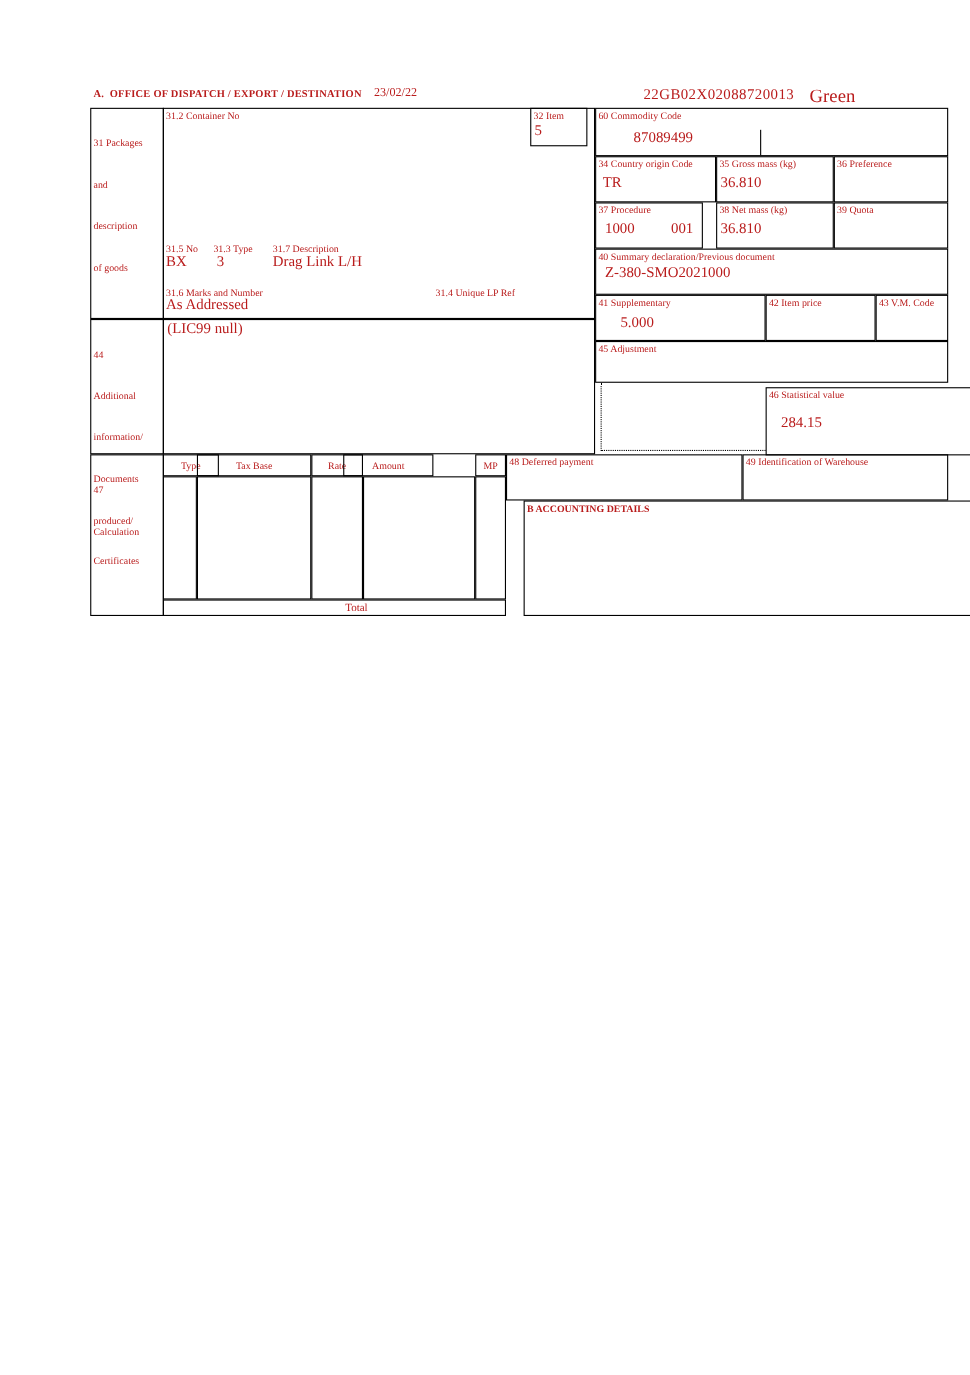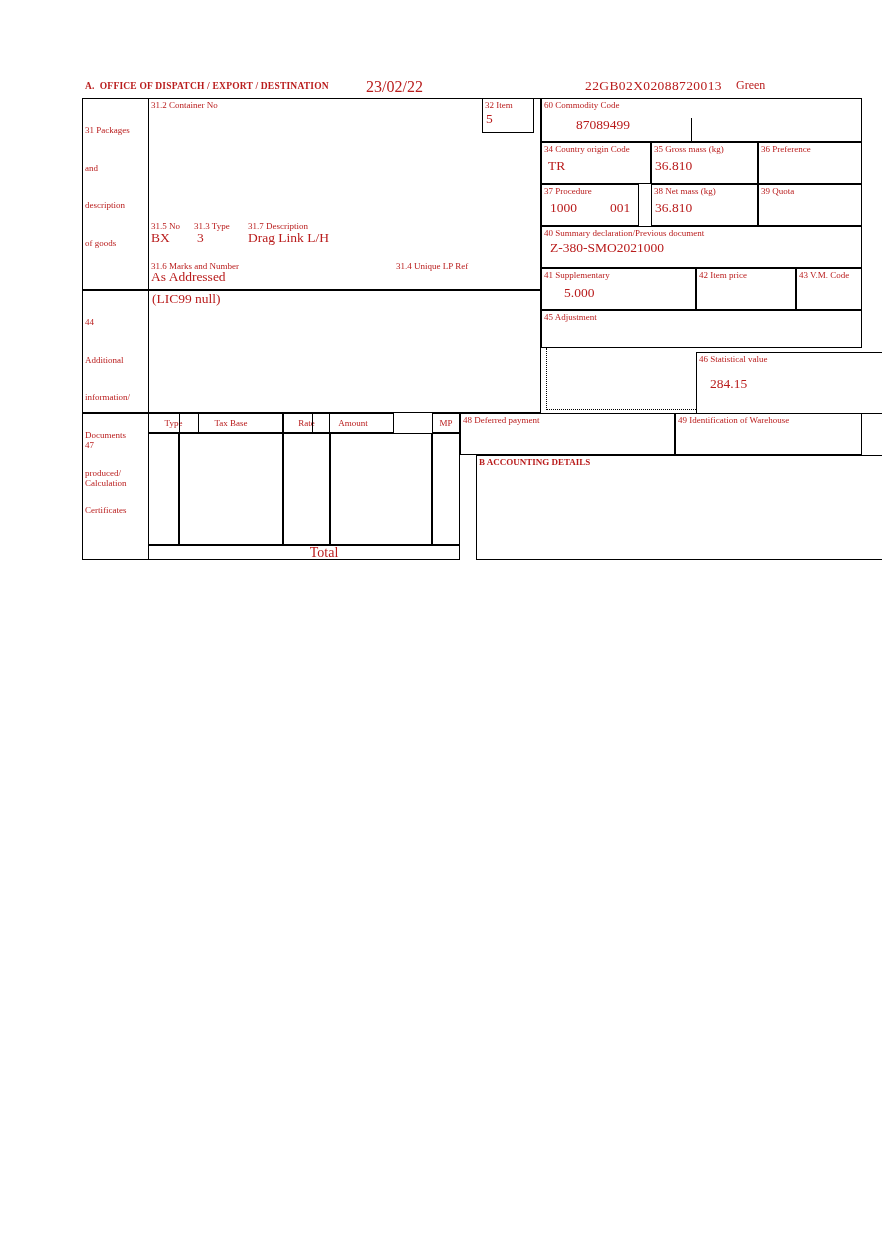--- a/index.html
+++ b/index.html
@@ -8,31 +8,31 @@
   .box{position:absolute;border:1px solid #000;box-sizing:border-box;}
   .lbl{display:block;font-size:9px;line-height:1.2;padding:1px 0 0 2px;white-space:nowrap;}
   .lbl-line{font-size:9px;line-height:1.3;padding-left:2px;margin-top:26px;}
   .val{position:absolute;font-size:13.5px;line-height:1.1;white-space:pre;}
   .abs{position:absolute;}
   .small{font-size:9px;white-space:nowrap;}
   .bold{font-weight:bold;}
   .th{position:absolute;border:1px solid #000;box-sizing:border-box;display:flex;
       align-items:center;justify-content:center;font-size:9px;}
   .totalrow{position:absolute;border:1px solid #000;box-sizing:border-box;display:flex;
-      align-items:center;justify-content:center;font-size:14px;padding-left:40px;}
+      align-items:center;justify-content:center;font-size:10px;padding-left:40px;}
 </style>
 </head>
 <body>
 
 <div class="page">
 
   <span class="abs bold" style="left:85px;top:81px;font-size:9.5px;letter-spacing:0.2px;white-space:pre">A.  OFFICE OF DISPATCH / EXPORT / DESTINATION</span>
-  <span class="abs" style="left:366px;top:78px;font-size:16px">23/02/22</span>
+  <span class="abs" style="left:340px;top:78px;font-size:11px">23/02/22</span>
   <span class="abs" style="left:585px;top:78px;font-size:13.5px;letter-spacing:0.4px">22GB02X02088720013</span>
-  <span class="abs" style="left:736px;top:78px;font-size:12px">Green</span>
+  <span class="abs" style="left:736px;top:78px;font-size:17px">Green</span>
 
   <div class="box" style="left:82px;top:98px;width:67px;height:192px">
     <div class="lbl-line">31 Packages</div>
     <div class="lbl-line">and</div>
     <div class="lbl-line">description</div>
     <div class="lbl-line">of goods</div>
   </div>
 
   <div class="box" style="left:148px;top:98px;width:393px;height:192px">
     <span class="lbl">31.2 Container No</span>

